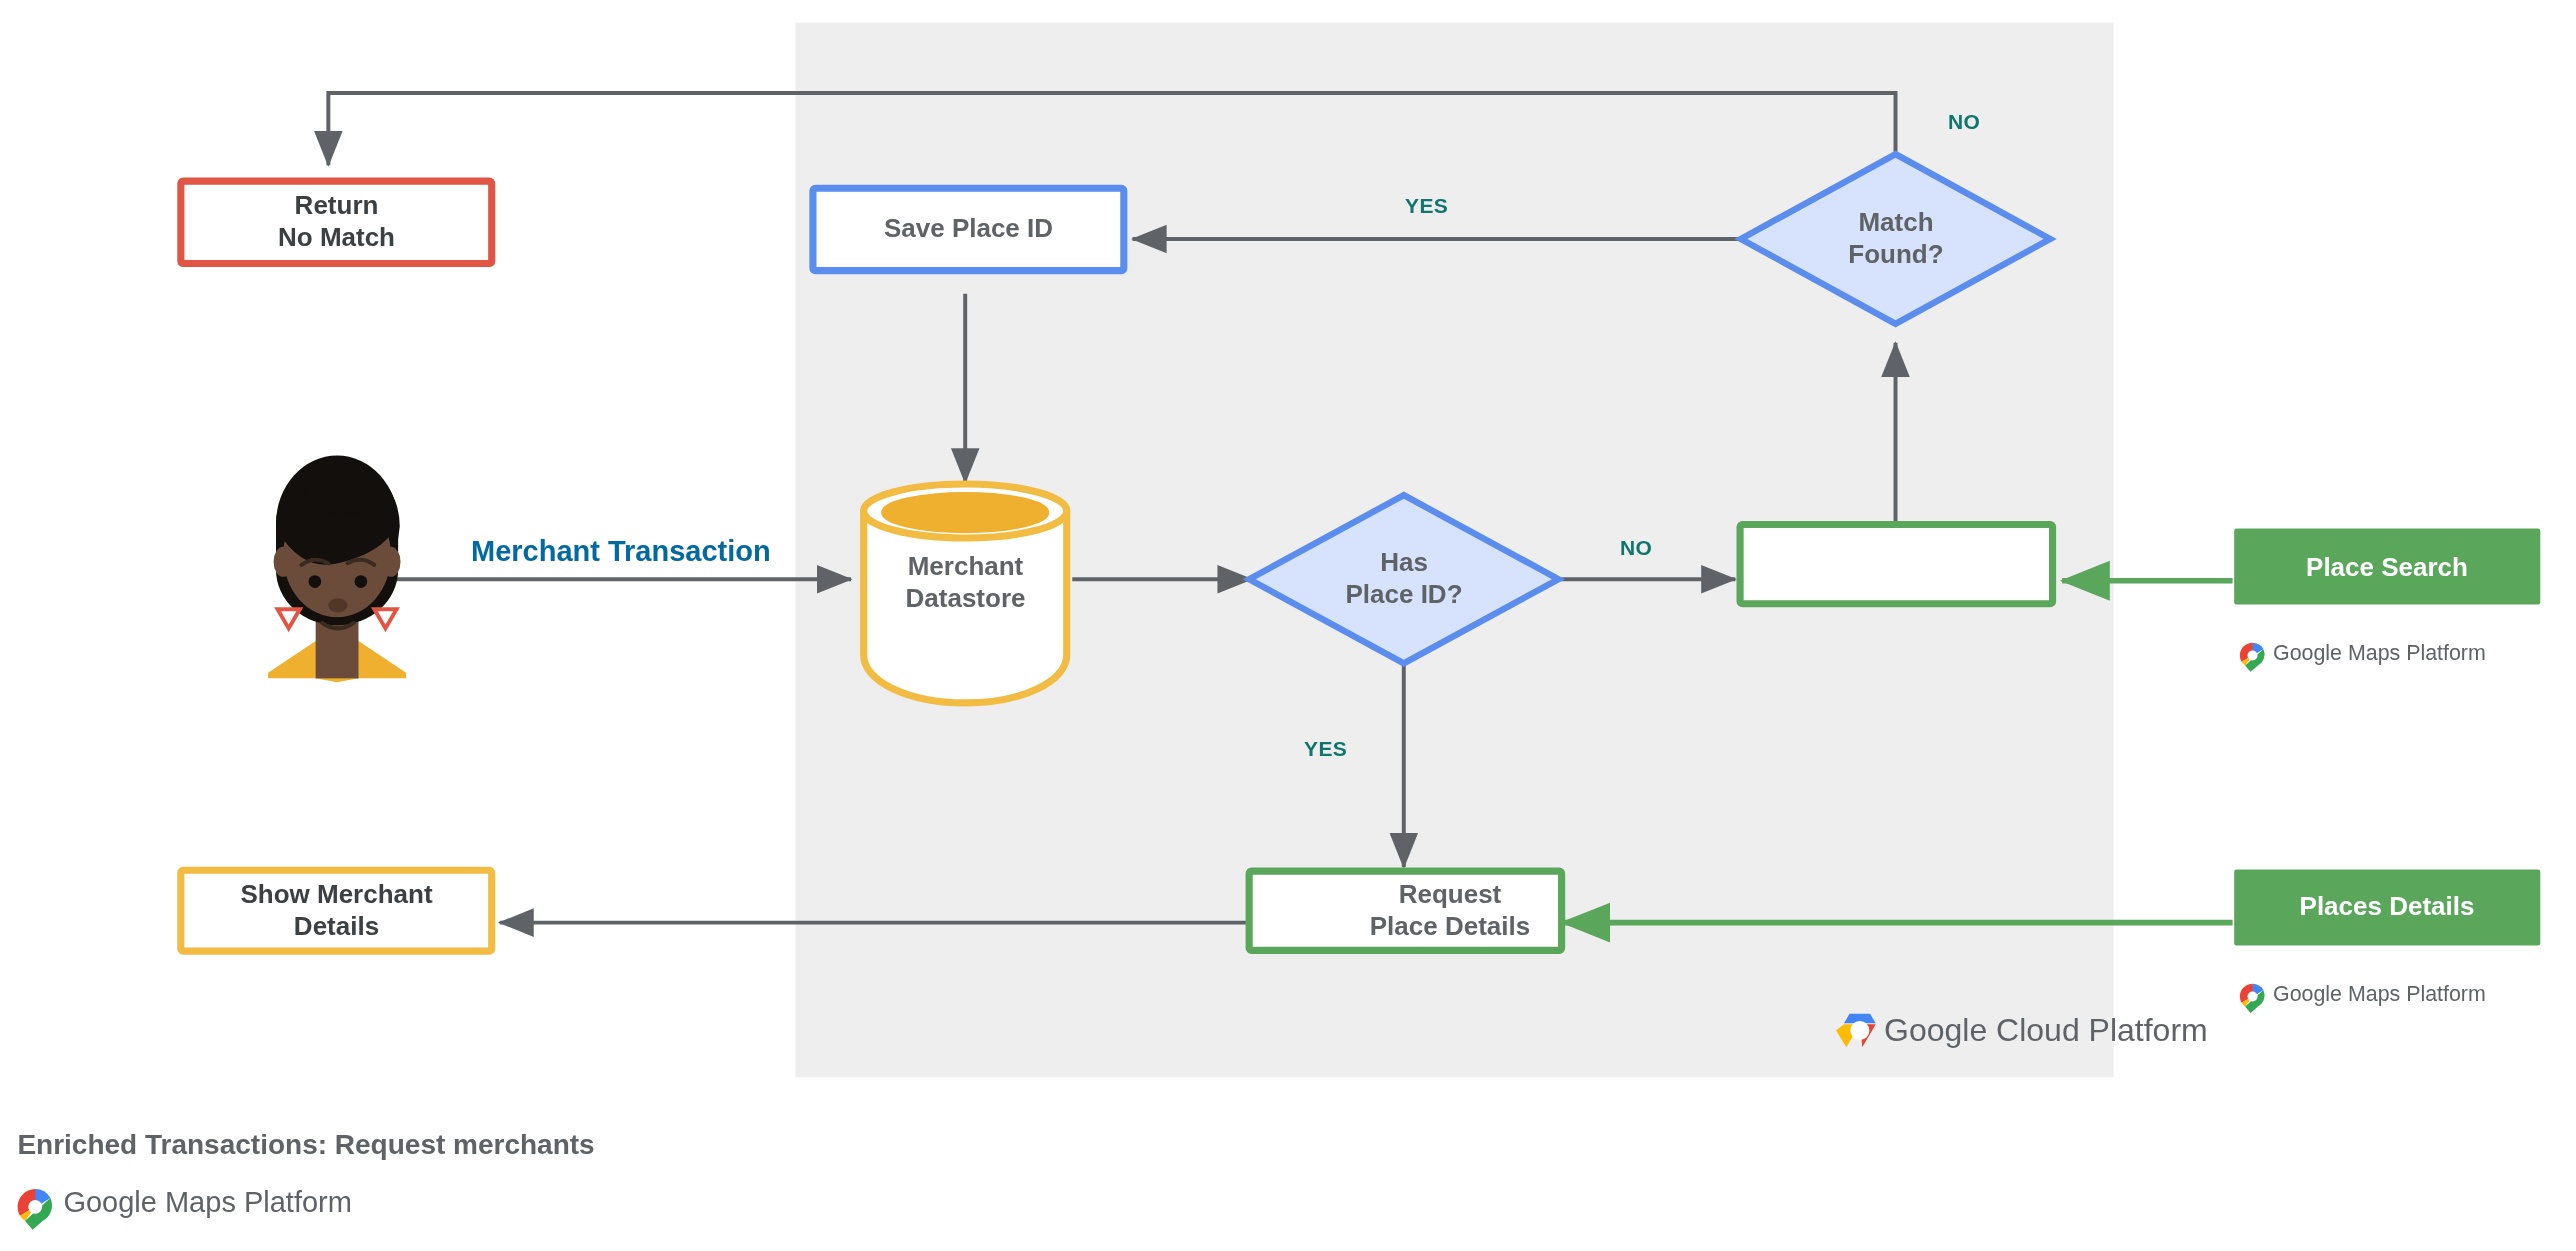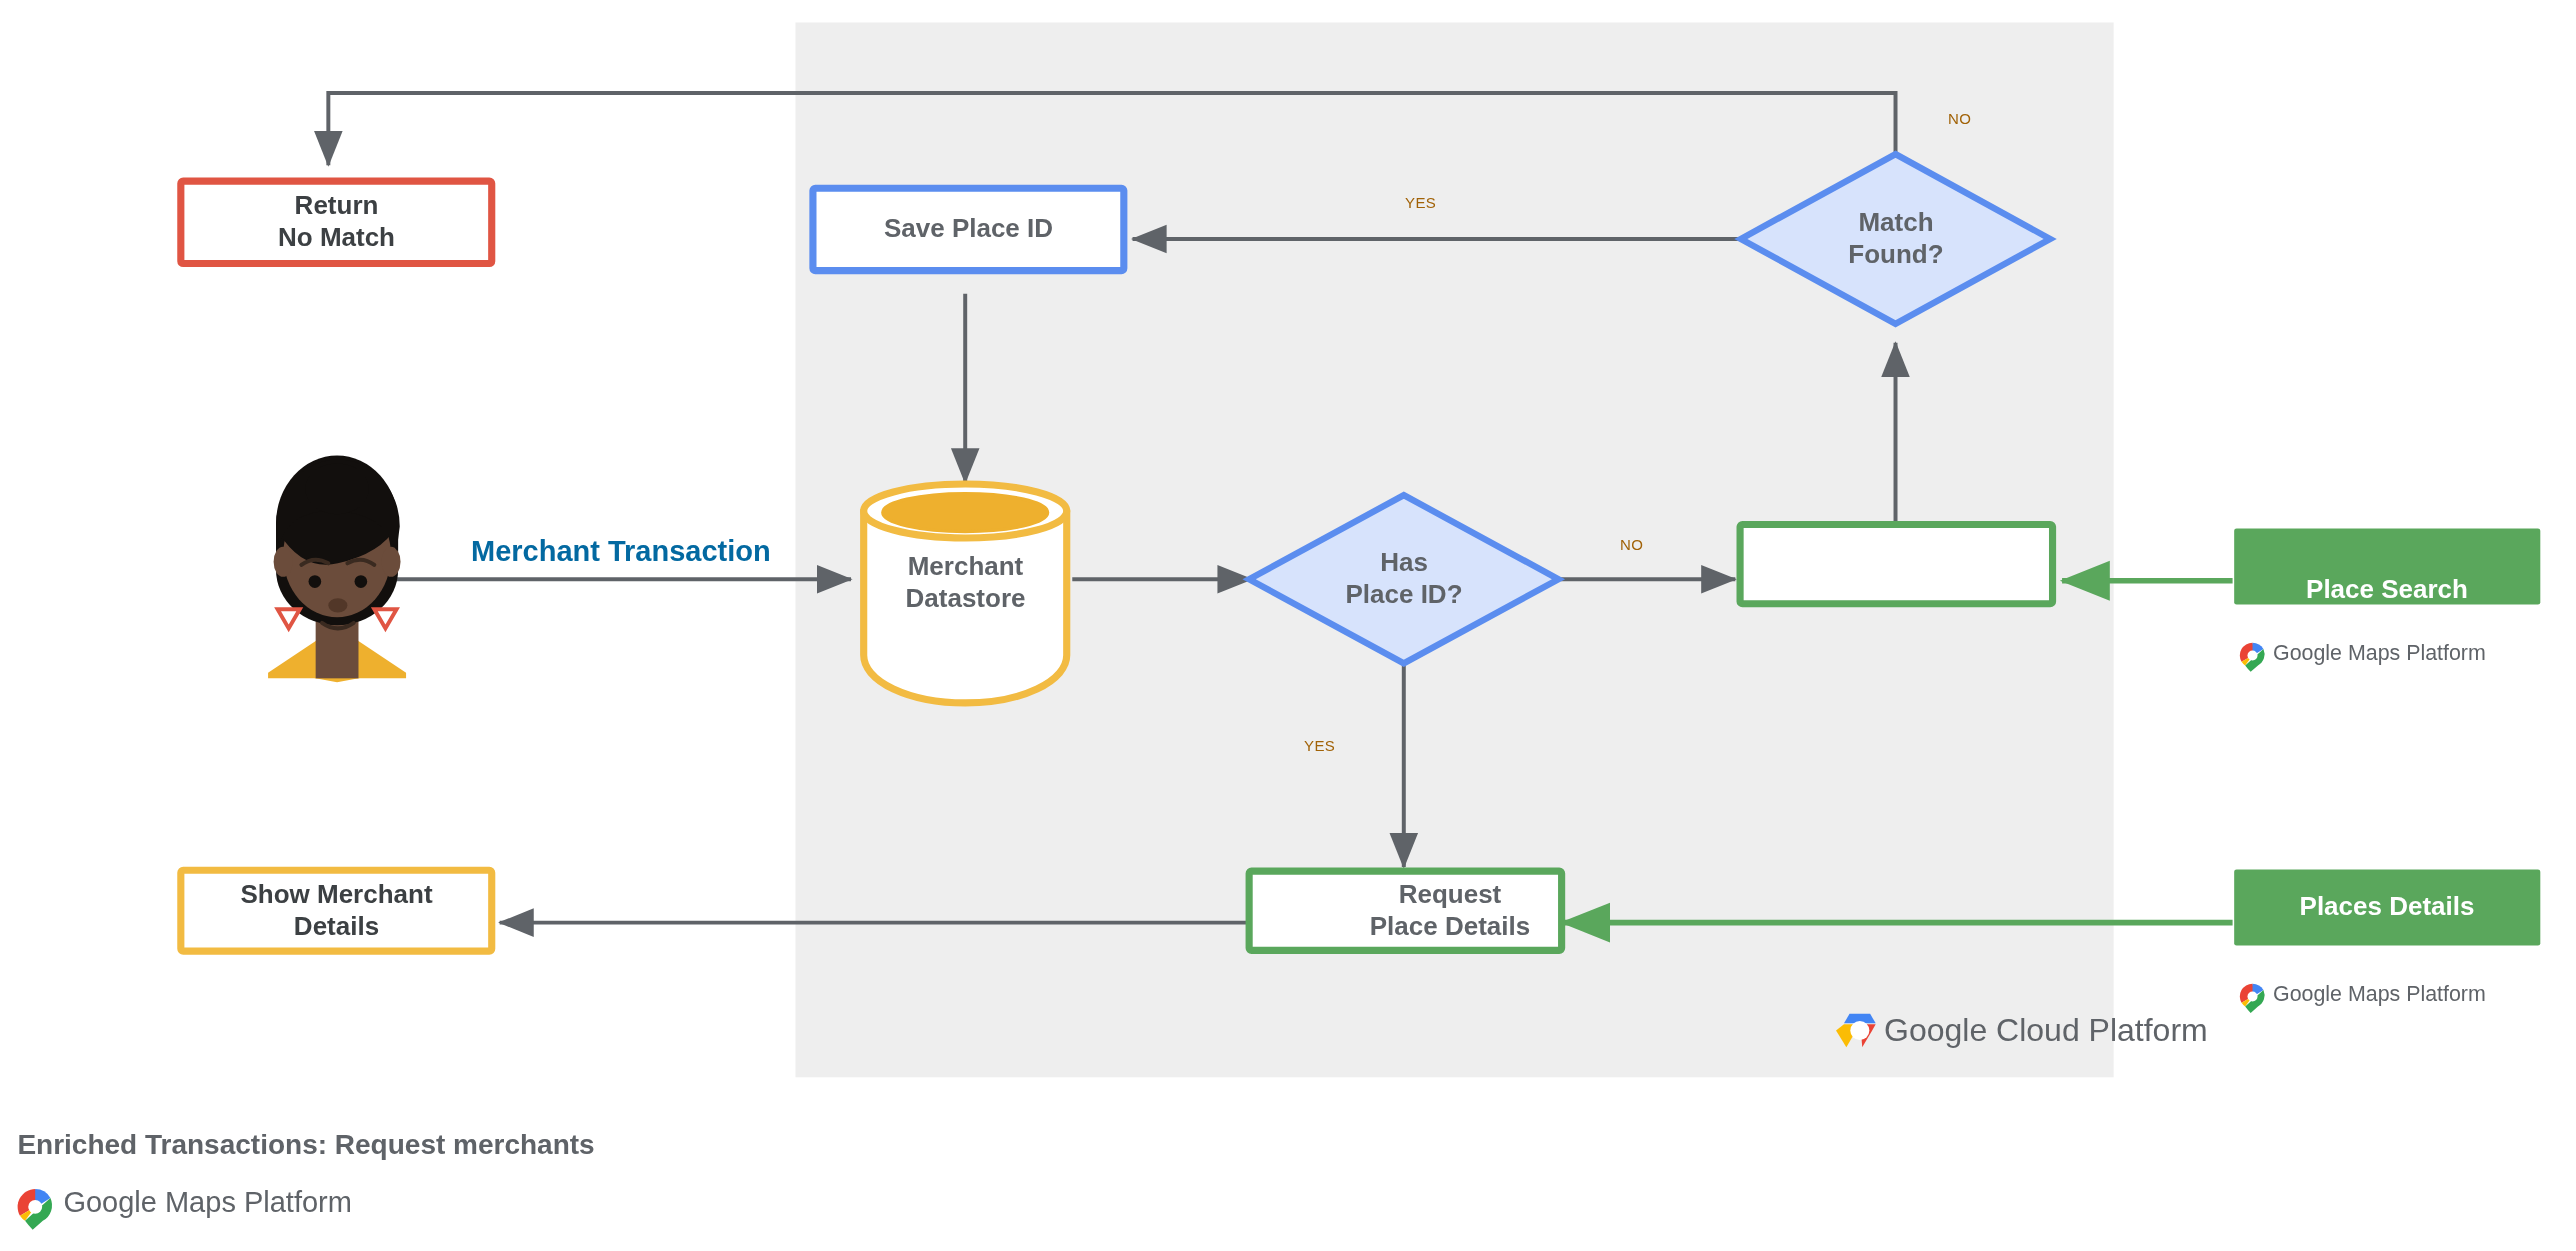--- a/index.html
+++ b/index.html
@@ -31,23 +31,23 @@
     justify-content: center;
     text-align: center;
     line-height: 1.22;
     font-weight: bold;
     color: #5f6368;
     white-space: pre-line;
     pointer-events: none;
   }
   .edge-label {
     position: absolute;
-    font-weight: normal;
-    color: #a16207;
-    font-size: 15px;
+    font-weight: bold;
+    color: #0f766e;
+    font-size: 21px;
     letter-spacing: 0.4px;
     white-space: nowrap;
   }
   .flow-label {
     position: absolute;
     font-weight: bold;
     color: #0369a1;
     font-size: 29px;
     white-space: nowrap;
   }
@@ -217,21 +217,21 @@
   <div class="node-label box-text" style="left:1777px; top:194px; width:238px; height:90px;">Match
 Found?</div>
 
   <div class="node-label box-text" style="left:864px; top:538px; width:203px; height:90px;">Merchant
 Datastore</div>
 
   <div class="node-label box-text" style="left:1289px; top:534px; width:230px; height:90px;">Has
 Place ID?</div>
 
 
-  <div class="node-label green-solid-text" style="left:2234px; top:552px; width:306px; height:76px;">Place Search</div>
+  <div class="node-label green-solid-text" style="left:2234px; top:530px; width:306px; height:76px;">Place Search</div>
 
   <div class="node-label box-text" style="left:181px; top:870px; width:311px; height:81px; color:#3c4043;">Show Merchant
 Details</div>
 
   <div class="node-label box-text" style="left:1294px; top:871px; width:312px; height:79px;">Request
 Place Details</div>
 
   <div class="node-label green-solid-text" style="left:2234px; top:869px; width:306px; height:76px;">Places Details</div>
 
   <div class="edge-label" style="left:1948px; top:110px;">NO</div>

